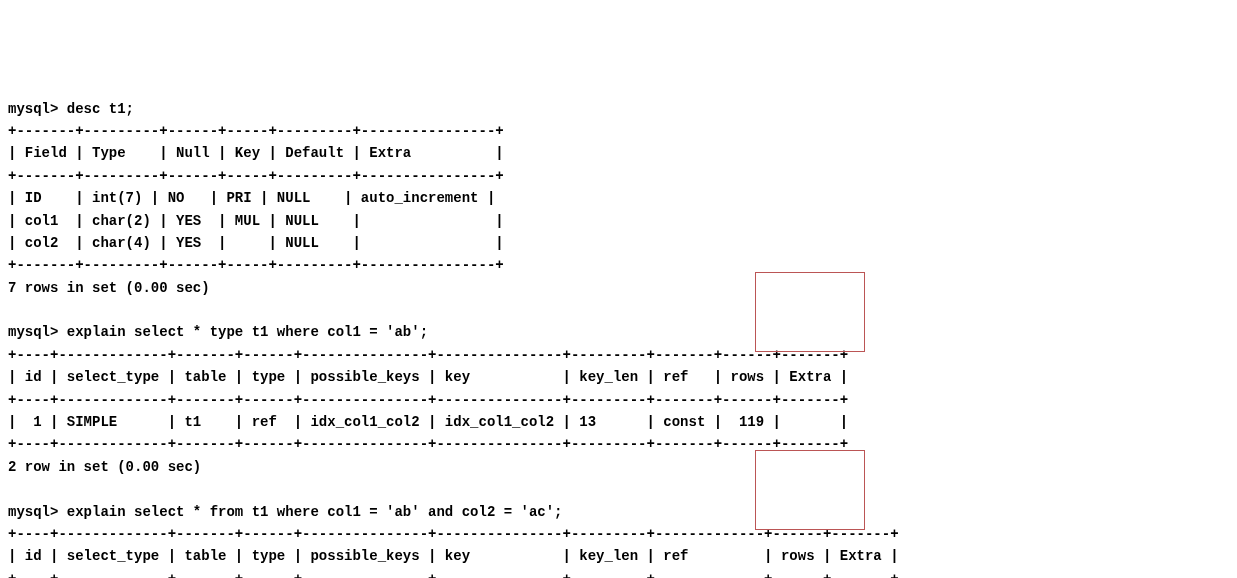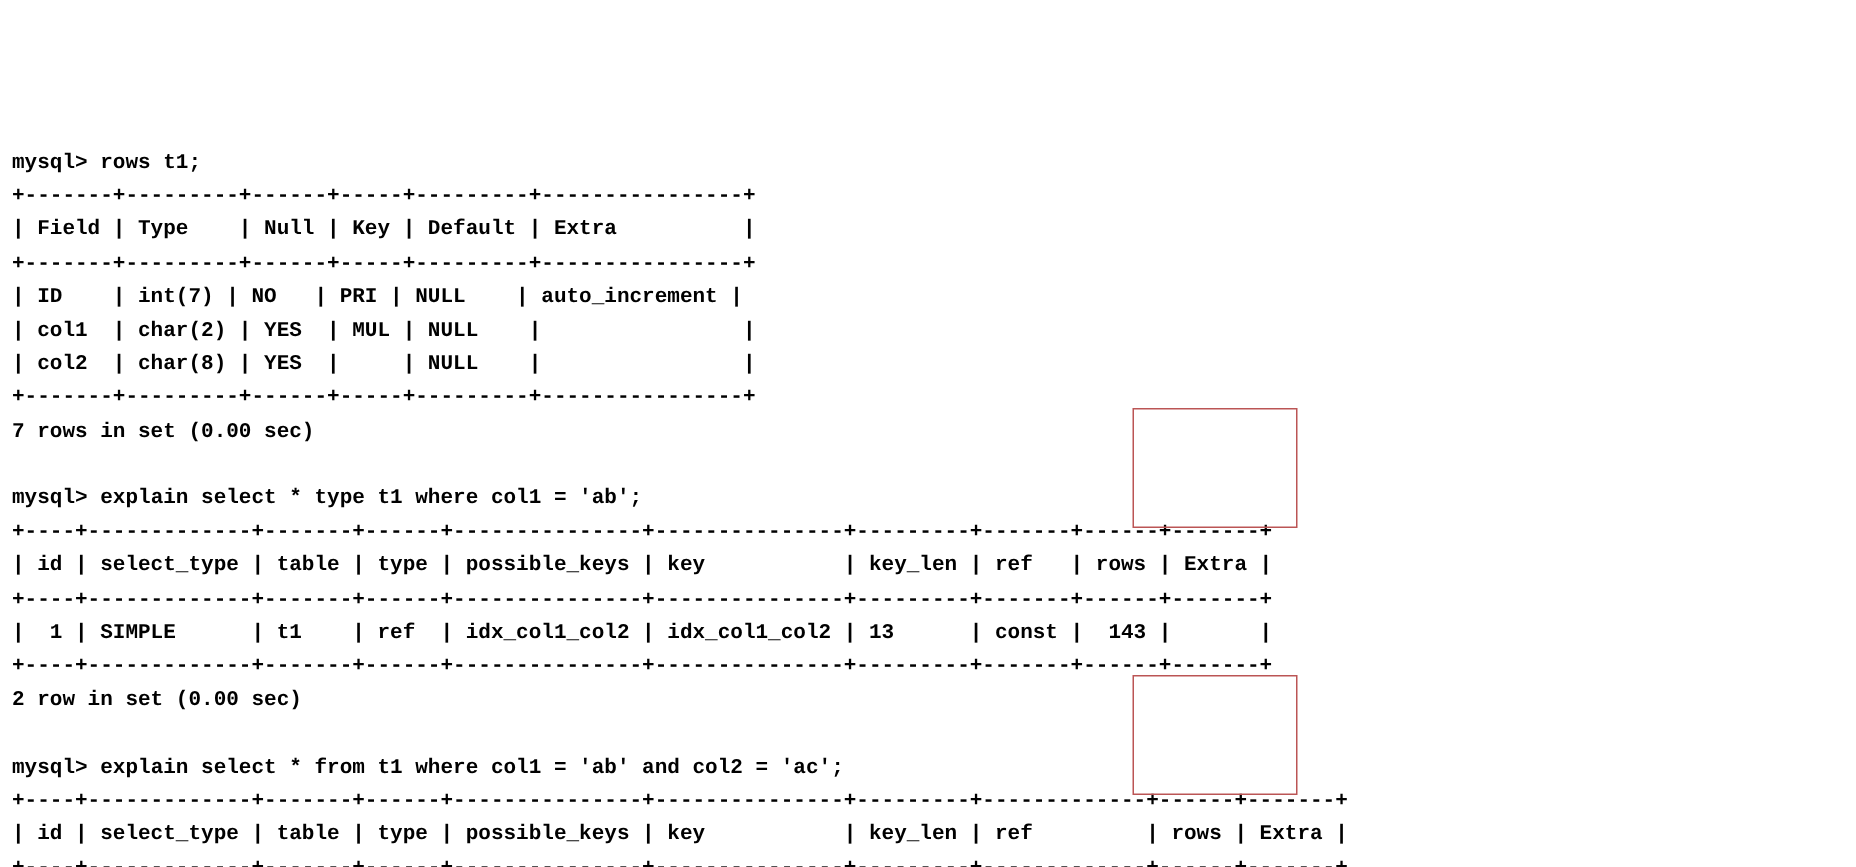--- a/index.html
+++ b/index.html
@@ -20,35 +20,35 @@
     position: absolute;
     border: 1px solid #b55;
     pointer-events: none;
   }
 </style>
 </head>
 <body>
 
 
 
-<span>mysql&gt; </span><span>rows t1;</span>
+<span>mysql&gt; </span><span>desc t1;</span>
 <span>+-------+---------+------+-----+---------+----------------+</span>
 <span>| Field | Type    | Null | Key | Default | Extra          |</span>
 <span>+-------+---------+------+-----+---------+----------------+</span>
 <span>| ID    | int(7) | NO   | PRI | NULL    | auto_increment |</span>
 <span>| col1  | char(2) | YES  | MUL | NULL    |                |</span>
-<span>| col2  | char(8) | YES  |     | NULL    |                |</span>
+<span>| col2  | char(4) | YES  |     | NULL    |                |</span>
 <span>+-------+---------+------+-----+---------+----------------+</span>
 <span>7 rows in set (0.00 sec)</span>
 
 <span>mysql&gt; </span><span>explain select * type t1 where col1 = 'ab';</span>
 <span>+----+-------------+-------+------+---------------+---------------+---------+-------+------+-------+</span>
 <span>| id | select_type | table | type | possible_keys | key           | key_len | ref   | rows | Extra |</span>
 <span>+----+-------------+-------+------+---------------+---------------+---------+-------+------+-------+</span>
-<span>|  1 | SIMPLE      | t1    | ref  | idx_col1_col2 | idx_col1_col2 | 13      | const |  143 |       |</span>
+<span>|  1 | SIMPLE      | t1    | ref  | idx_col1_col2 | idx_col1_col2 | 13      | const |  119 |       |</span>
 <span>+----+-------------+-------+------+---------------+---------------+---------+-------+------+-------+</span>
 <span>2 row in set (0.00 sec)</span>
 
 <span>mysql&gt; </span><span>explain select * from t1 where col1 = 'ab' and col2 = 'ac';</span>
 <span>+----+-------------+-------+------+---------------+---------------+---------+-------------+------+-------+</span>
 <span>| id | select_type | table | type | possible_keys | key           | key_len | ref         | rows | Extra |</span>
 <span>+----+-------------+-------+------+---------------+---------------+---------+-------------+------+-------+</span>
 
 
 

